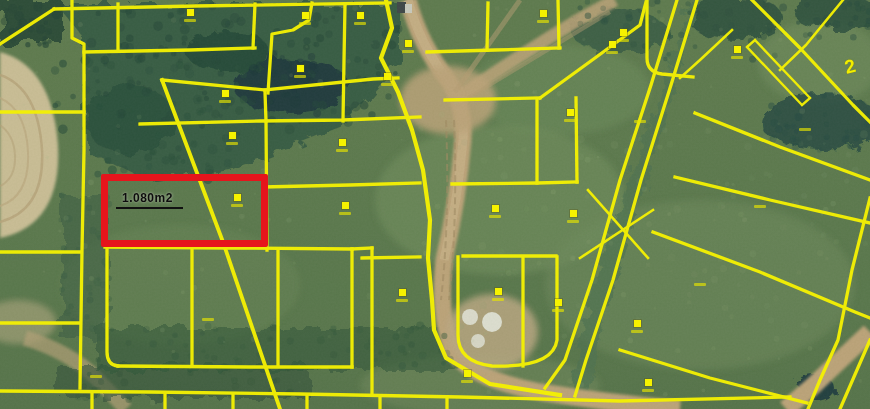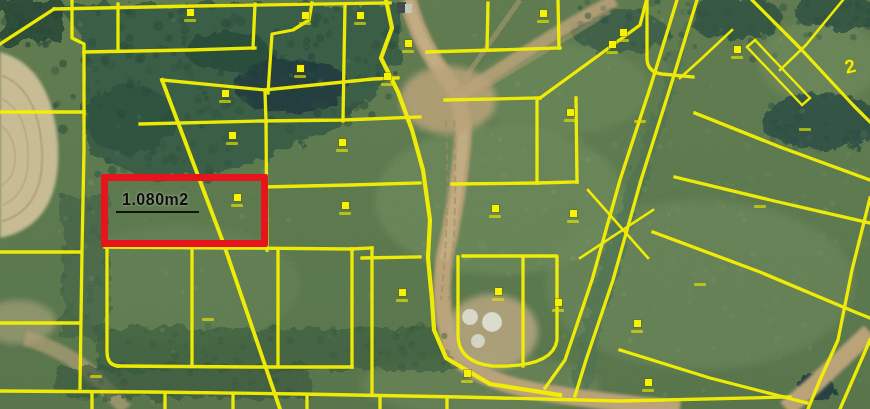--- a/index.html
+++ b/index.html
@@ -8,21 +8,21 @@
     font-family:"Liberation Sans", sans-serif;
   }
   #terrain{position:absolute;left:0;top:0;}
   
   .highlight-rect{
     position:absolute;border:7px solid #e6151c;border-radius:2px;
     box-sizing:border-box;z-index:30;
   }
   .area-label{
     position:absolute;left:8px;top:11px;
-    font-size:16px;font-weight:bold;color:#0d0d0d;
+    font-size:12px;font-weight:bold;color:#0d0d0d;
     letter-spacing:.5px;line-height:1;
     padding:0 10px 3px 6px;border-bottom:2.5px solid #111;
     text-shadow:0 0 2px rgba(220,220,210,.55), 0 0 4px rgba(210,215,200,.35);
     white-space:nowrap;
   }
   .marker{
     position:absolute;width:7px;height:7px;background:#f6f200;
     outline:1px solid rgba(90,90,20,.35);z-index:20;
   }
   .marker-smudge{

